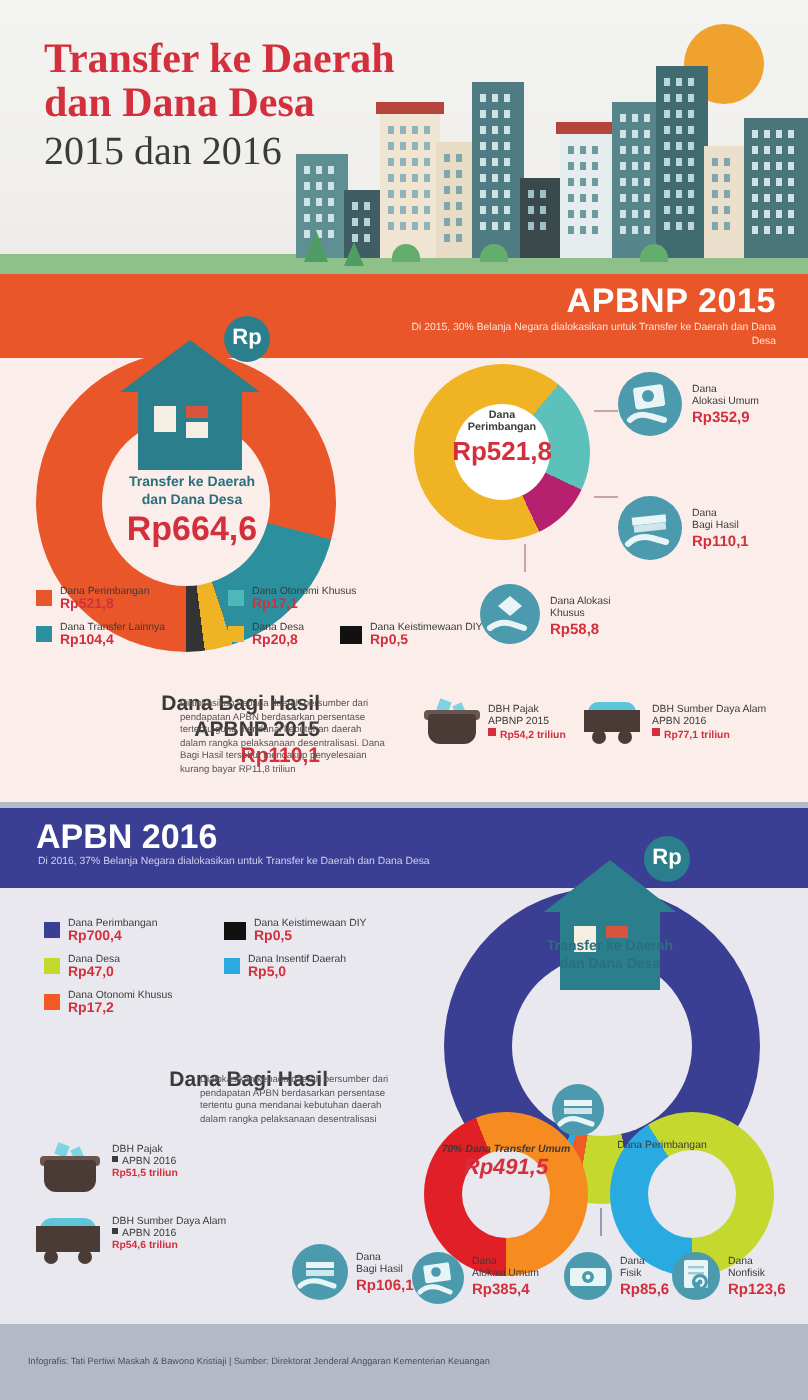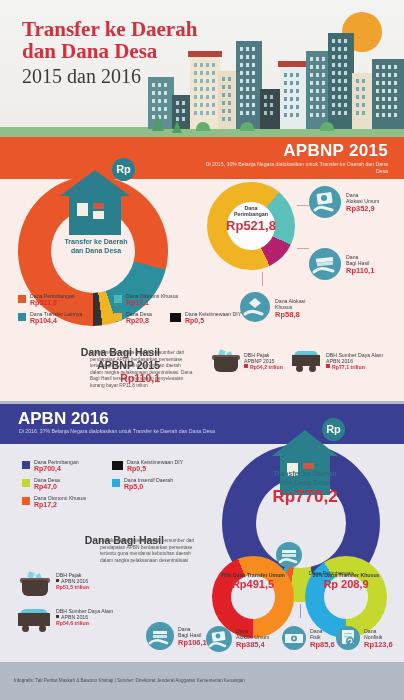--- a/index.html
+++ b/index.html
@@ -147,21 +147,21 @@
   .c-main16 { left:222px; top:444px; width:158px; height:158px; z-index:6; }
   .c-main16 .hole { left:34px; top:34px; width:90px; height:90px; background:#e9e8ef; }
   .house16 { position:absolute; left:272px; top:430px; width:66px; height:68px; z-index:8; }
   .house16 .roof { border-left-width:33px; border-right-width:33px; border-bottom-color:#2b7f8c; }
   .house16 .hbody { left:8px; width:50px; }
 
   .c-dtu { left:212px; top:556px; width:82px; height:82px; z-index:6; }
   .c-dtu .hole { left:19px; top:19px; width:44px; height:44px; background:#e9e8ef; }
   .c-dtk { left:305px; top:556px; width:82px; height:82px; z-index:6; }
   .c-dtk .hole { left:19px; top:19px; width:44px; height:44px; background:#e9e8ef; }
-  .mini-cap { position:absolute; width:82px; text-align:center; z-index:8; }
+  .mini-cap { position:absolute; width:82px; text-align:center; z-index:8;font-style:italic; }
   .mini-cap .t { font-size:5.2px; color:#3b3b3b; font-weight:bold; line-height:6.3px; }
   .mini-cap .v { font-size:11px; color:#d42f3c; font-weight:bold; line-height:13px; }
 
   
   .footer { position:absolute; left:0; top:662px; width:404px; height:38px;
             background:#b3bac6; z-index:6; }
   .footer .credit { position:absolute; left:14px; top:16px; font-size:4.6px; color:#4a4f58; }
   .logo { position:absolute; right:12px; top:5px; width:58px; height:30px;
           background:#1d3a6b; }
   .logo .lt { position:absolute; left:0; top:2px; width:58px; text-align:center;
@@ -447,20 +447,21 @@
       <div class="hwin" style="left:8px;top:8px;"></div>
       <div class="hwin b" style="left:24px;top:8px;height:6px;"></div>
       <div class="hwin" style="left:24px;top:16px;height:8px;"></div>
     </div>
   </div>
   <div class="rpbadge" style="left:112px;top:158px;">Rp</div>
 
   <div class="ctr-cap" style="left:50px;top:238px;width:92px;">
     <div class="t">Transfer ke Daerah</div>
     <div class="t">dan Dana Desa</div>
+    <div class="v">Rp664,6</div>
   </div>
 
   <div class="legend" style="left:18px;top:294px;width:190px;height:42px;">
     <div class="lg-item" style="left:0;top:0;">
       <span class="lg-sw" style="background:#e8562a"></span>
       <span class="lg-tx">
         <span class="n">Dana Perimbangan</span>
         <span class="v">Rp521,8</span>
       </span>
     </div>
@@ -597,21 +598,20 @@
     <div class="hbody">
       <div class="hwin" style="left:7px;top:8px;"></div>
       <div class="hwin b" style="left:23px;top:8px;height:6px;"></div>
     </div>
   </div>
   <div class="rpbadge" style="left:322px;top:418px;">Rp</div>
 
   <div class="ctr-cap" style="left:255px;top:470px;width:100px;">
     <div class="t">Transfer ke Daerah</div>
     <div class="t">dan Dana Desa</div>
-    <div class="v">Rp770,2</div>
   </div>
 
   <div class="legend" style="left:22px;top:460px;width:190px;height:50px;">
     <div class="lg-item" style="left:0;top:0;">
       <span class="lg-sw" style="background:#3b3f93"></span>
       <span class="lg-tx">
         <span class="n">Dana Perimbangan</span>
         <span class="v">Rp700,4</span>
       </span>
     </div>
@@ -704,24 +704,20 @@
   </div>
   <div class="mini-cap" style="left:212px;top:572px;">
     <div class="t">70% Dana Transfer Umum</div>
     <div class="v">Rp491,5</div>
   </div>
   <div class="dlabel" style="left:211px;top:580px;font-size:6px;color:#fff;">44%</div>
   <div class="dlabel" style="left:277px;top:580px;font-size:6px;color:#8a4a10;">56%</div>
 
   <div class="donut c-dtk" id="donutDTK" style="background: conic-gradient(from 180deg, rgb(41, 171, 226) 0%, rgb(41, 171, 226) 41%, rgb(196, 216, 46) 41%, rgb(196, 216, 46) 100%);">
     <div class="hole"></div>
-  </div>
-  <div class="mini-cap" style="left:305px;top:572px;">
-    <div class="t">30% Dana Transfer Khusus</div>
-    <div class="v">Rp 208,9</div>
   </div>
   <div class="dlabel" style="left:304px;top:580px;font-size:6px;color:#1d6f92;">41%</div>
   <div class="dlabel" style="left:372px;top:580px;font-size:6px;color:#7d8a16;">59%</div>
 
   <div class="connector d2" style="left:220px;top:638px;width:1px;height:10px;"></div>
   <div class="cicon" style="left:206px;top:626px;width:26px;height:26px;">
     <svg width="26" height="26" viewBox="0 0 26 26" aria-hidden="true">
       <rect x="6" y="6" width="13" height="9" rx="1" fill="#e8f4f6" transform="rotate(-8 12 10)"></rect>
       <circle cx="12" cy="10" r="2.4" fill="#4b9aad"></circle>
       <path d="M4 20c3-3 7-3 10-2l5 2" stroke="#e8f4f6" stroke-width="2.5" fill="none" stroke-linecap="round"></path>

